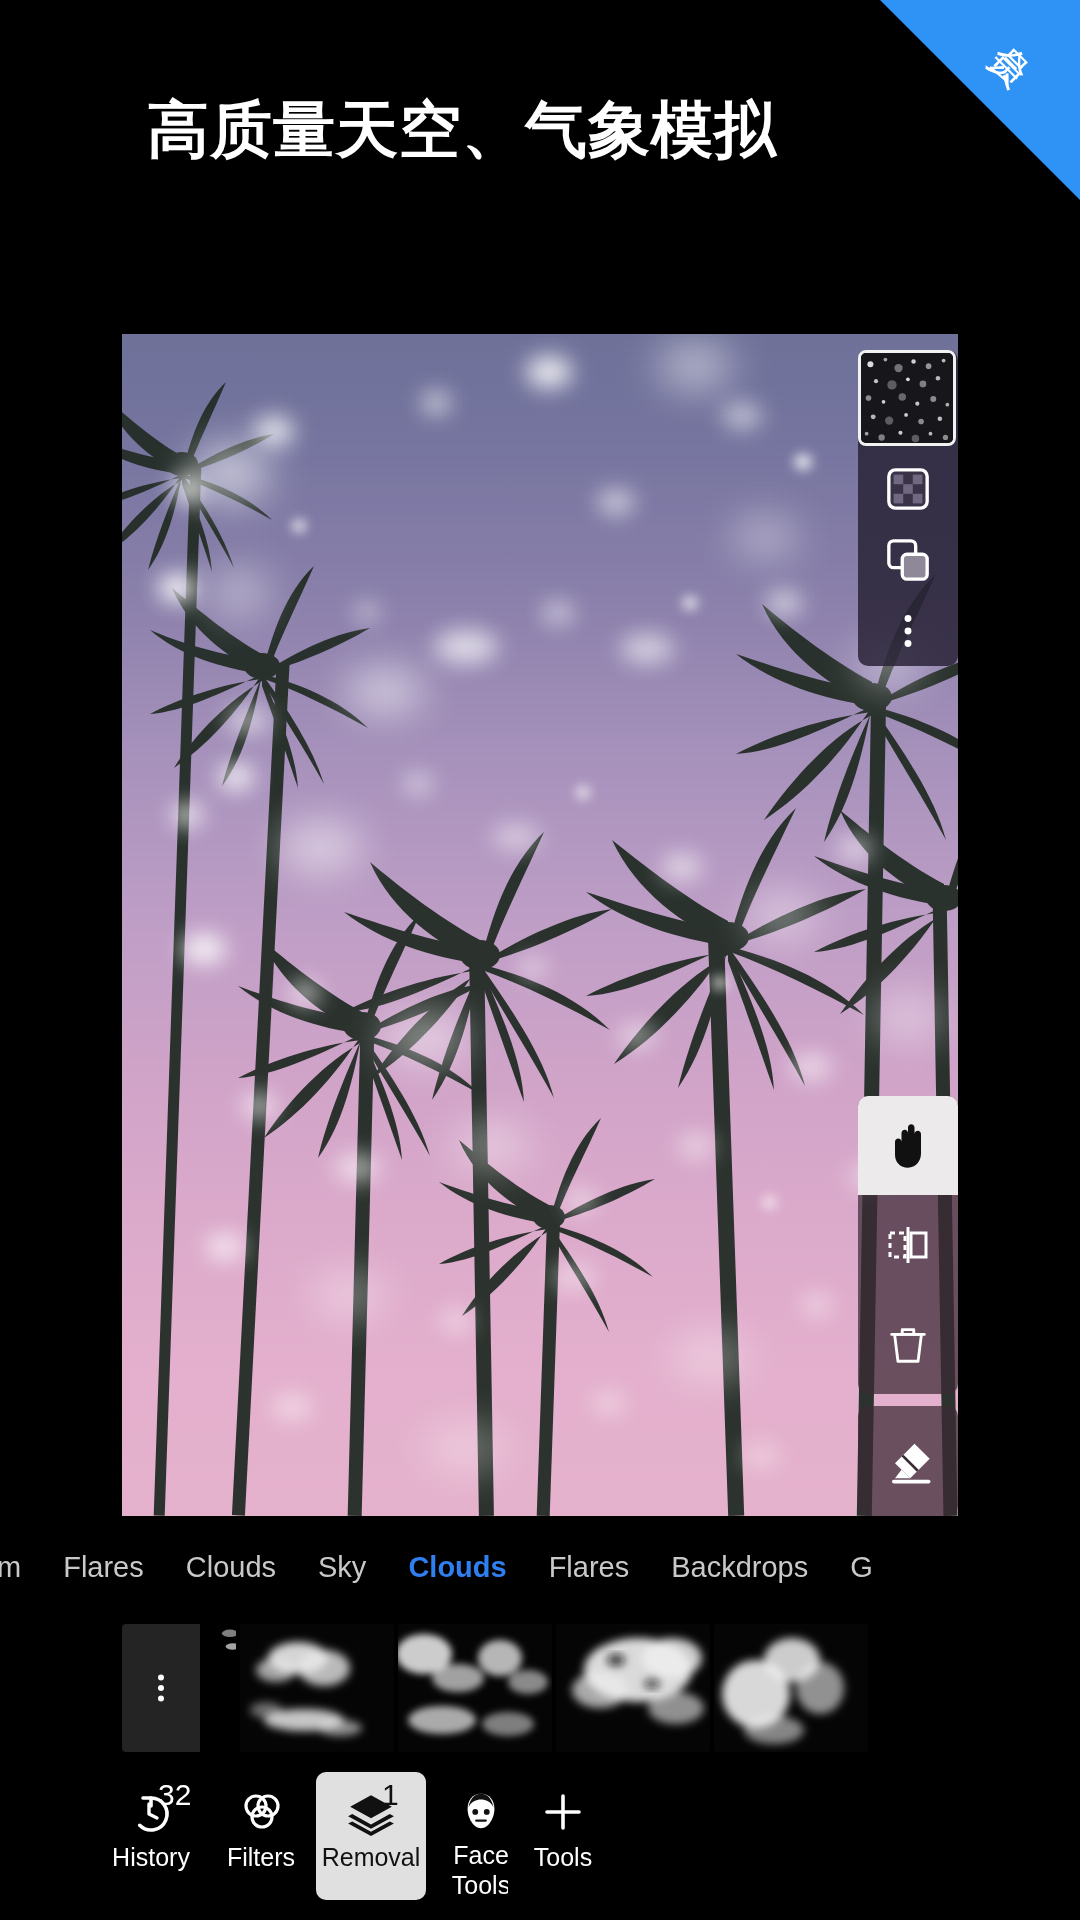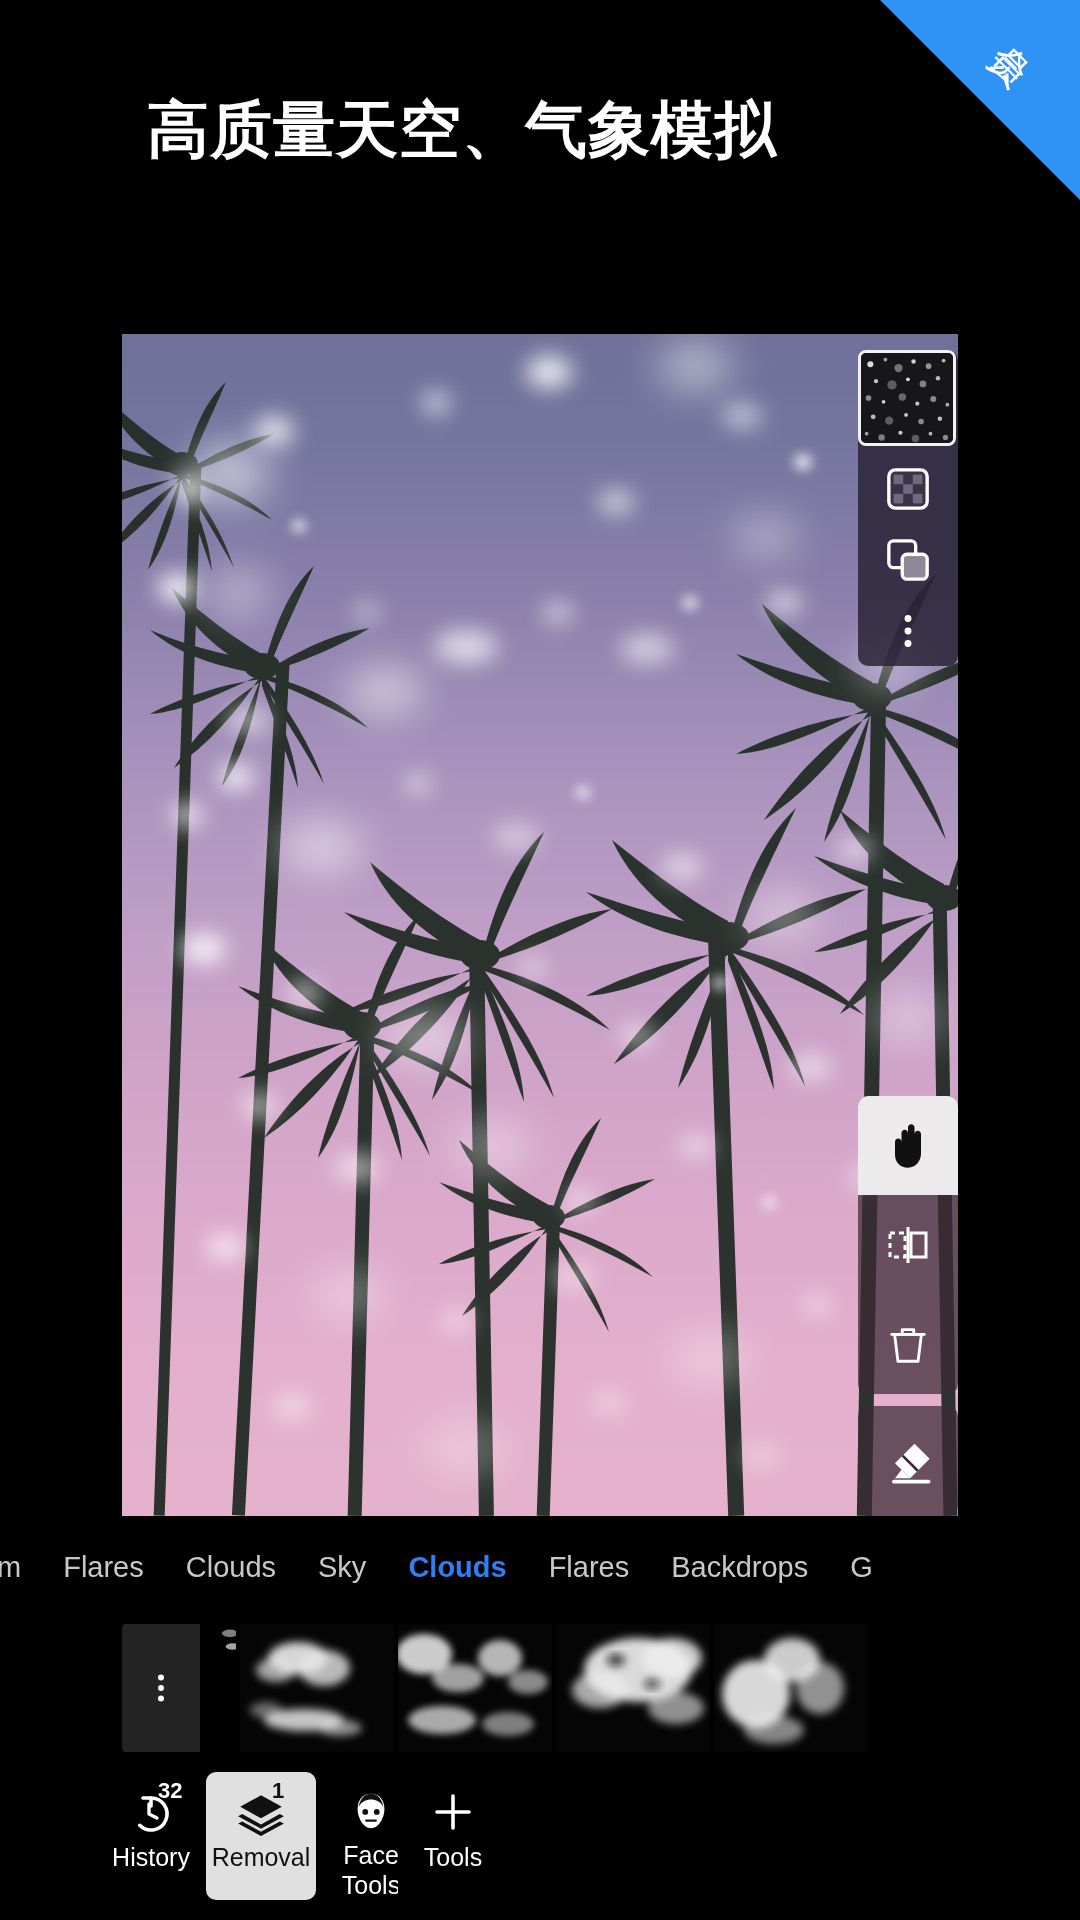--- a/index.html
+++ b/index.html
@@ -129,21 +129,21 @@
     display:flex; flex-direction:column; align-items:center; justify-content:flex-start;
     padding-top:14px; color:#fff;
   }
   .bitem .glyph{ height:52px; display:flex; align-items:center; justify-content:center; }
   .bitem .lbl{
     font-size:25px; line-height:30px; text-align:center; margin-top:4px; color:#fff;
   }
   .bitem.sel{ background:#e0e0e0; border-radius:10px; }
   .bitem.sel .lbl{ color:#111; }
   .badge{
-    position:absolute; top:6px; left:62px; font-size:22px; font-weight:bold; color:#fff;
+    position:absolute; top:6px; left:62px; font-size:30px; font-weight:normal; color:#fff;
   }
   .bitem.sel .badge{ color:#111; left:66px; }
   .b-first{ margin-left:96px; }
   .b-liquify{ margin-left:0; }
   .b-tools{ margin-left:-28px; background:#000; }
 </style>
 </head>
 <body>
 
 <div id="root">
@@ -561,20 +561,30 @@
       <div class="glyph">
         <svg width="48" height="48" viewBox="0 0 48 48">
           <path d="M24 10a16 16 0 1 1-11.3 27.3" fill="none" stroke="#fff" stroke-width="3.6" stroke-linecap="round"></path>
           <path d="M24 10l-8 0 M24 10l0 8" fill="none" stroke="#fff" stroke-width="3.6" stroke-linecap="round"></path>
           <polyline points="22,16 22,26 30,30" fill="none" stroke="#fff" stroke-width="3.4" stroke-linecap="round" stroke-linejoin="round"></polyline>
         </svg>
       </div>
       <div class="lbl">History</div>
     </div>
 
+    <div class="bitem">
+      <div class="glyph">
+        <svg width="48" height="48" viewBox="0 0 48 48">
+          <circle cx="19" cy="18" r="10" fill="none" stroke="#fff" stroke-width="3.2"></circle>
+          <circle cx="31" cy="18" r="10" fill="none" stroke="#fff" stroke-width="3.2"></circle>
+          <circle cx="25" cy="29" r="10" fill="none" stroke="#fff" stroke-width="3.2"></circle>
+        </svg>
+      </div>
+      <div class="lbl">Filters</div>
+    </div>
 
 
     <div class="bitem sel">
       <div class="badge">1</div>
       <div class="glyph">
         <svg width="50" height="50" viewBox="0 0 48 48">
           <path d="M24 8 L44 19 L24 30 L4 19 Z" fill="#111"></path>
           <path d="M6 26 L24 36 L42 26 L46 28 L24 40 L2 28 Z" fill="#111"></path>
           <path d="M6 33 L24 43 L42 33 L46 35 L24 47 L2 35 Z" fill="#111"></path>
         </svg>

